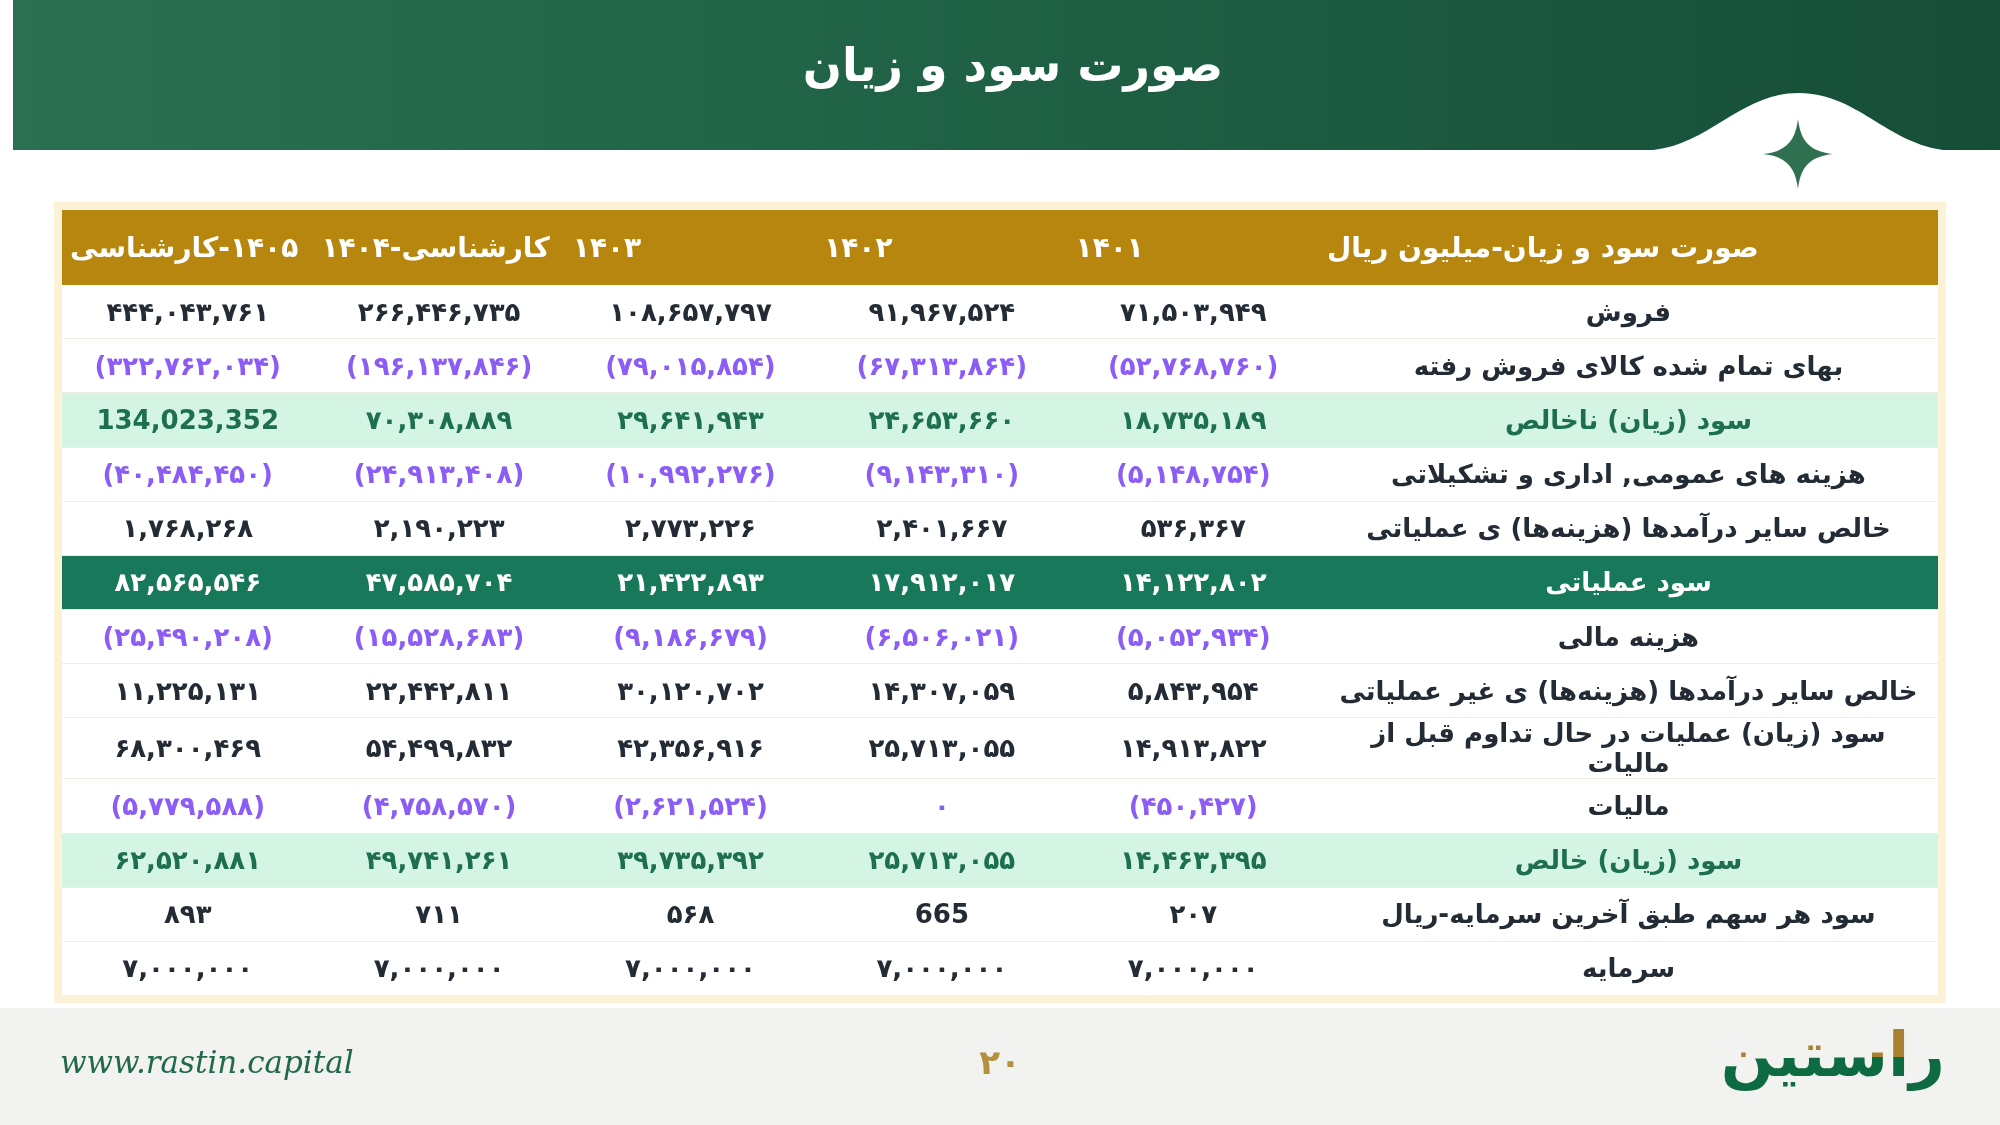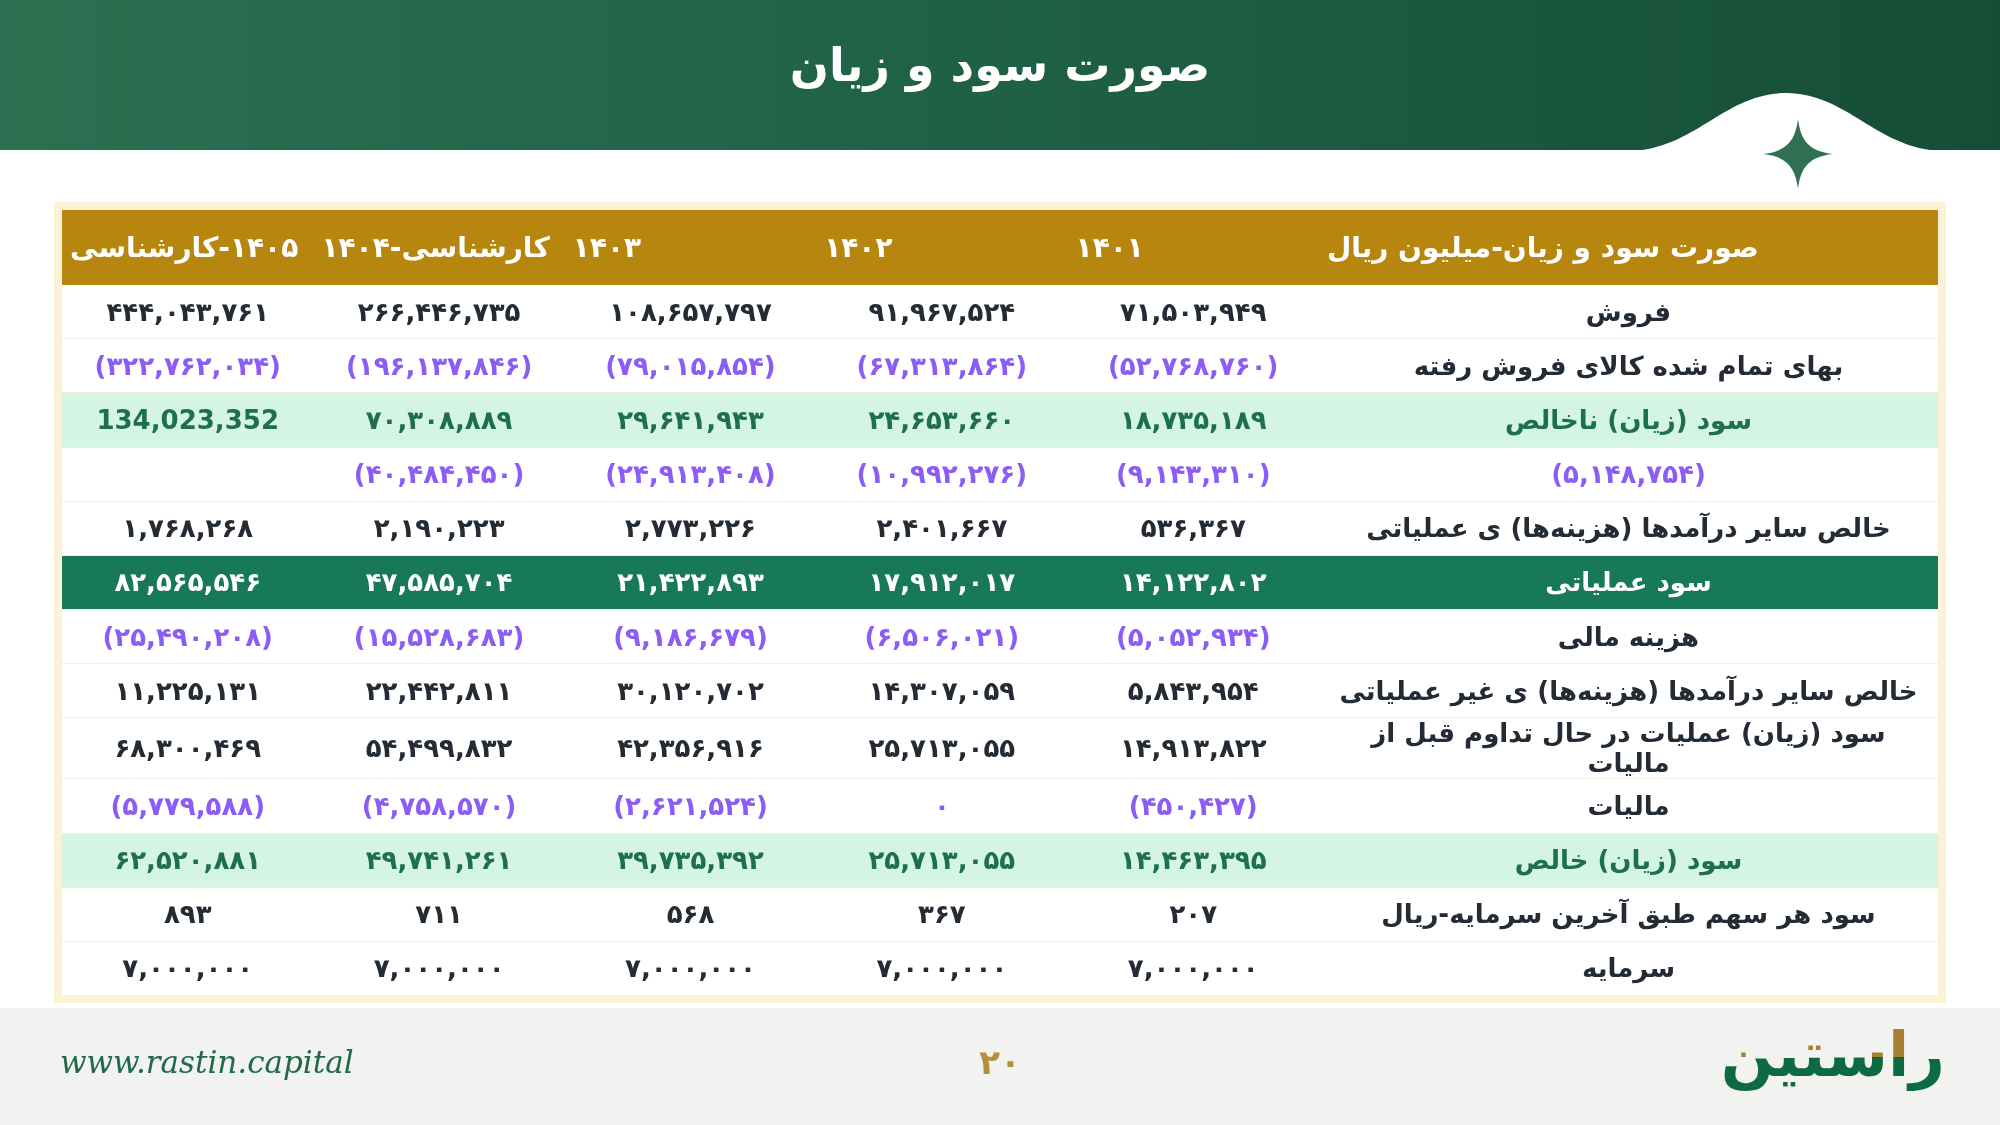--- a/index.html
+++ b/index.html
@@ -1,18 +1,18 @@
 <!DOCTYPE html>
 <html lang="fa"><head>
 <meta charset="utf-8">
 <style>
   * { margin:0; padding:0; box-sizing:border-box; }
   body { width:2000px; height:1125px; overflow:hidden; background:#ffffff;
          font-family:"DejaVu Sans","Liberation Sans",sans-serif; }
-  #page { position:relative; width:2000px; height:827px; background:#ffffff; }
+  #page { position:relative; width:2000px; height:827px; background:#ffffff;padding-left:13px; }
 
   
   .banner { position:relative; width:2000px; height:150px;
             background:linear-gradient(to right,#2a7051 0%, #1e5f44 55%, #164d37 100%); }
   .banner-title { position:absolute; left:0; right:0; top:38px; text-align:center;
                   color:#ffffff; font-size:46px; font-weight:700; direction:rtl; }
   .wave { position:absolute; right:58px; bottom:-1px; width:312px; height:60px; }
   .sparkle { position:absolute; top:119px; right:167px; width:70px; height:70px; }
 
   
@@ -93,20 +93,21 @@
       <div class="grid-row trow row-light">
         <div class="cell">سود (زیان) ناخالص</div>
         <div class="cell num">۱۸,۷۳۵,۱۸۹</div>
         <div class="cell num">۲۴,۶۵۳,۶۶۰</div>
         <div class="cell num">۲۹,۶۴۱,۹۴۳</div>
         <div class="cell num">۷۰,۳۰۸,۸۸۹</div>
         <div class="cell num">134,023,352</div>
       </div>
 
       <div class="grid-row trow row-negative">
+        <div class="cell">هزینه های عمومی, اداری و تشکیلاتی</div>
         <div class="cell num">(۵,۱۴۸,۷۵۴)</div>
         <div class="cell num">(۹,۱۴۳,۳۱۰)</div>
         <div class="cell num">(۱۰,۹۹۲,۲۷۶)</div>
         <div class="cell num">(۲۴,۹۱۳,۴۰۸)</div>
         <div class="cell num">(۴۰,۴۸۴,۴۵۰)</div>
       </div>
 
       <div class="grid-row trow row-normal">
         <div class="cell">خالص سایر درآمدها (هزینه‌ها) ی عملیاتی</div>
         <div class="cell num">۵۳۶,۳۶۷</div>
@@ -166,21 +167,21 @@
         <div class="cell num">۱۴,۴۶۳,۳۹۵</div>
         <div class="cell num">۲۵,۷۱۳,۰۵۵</div>
         <div class="cell num">۳۹,۷۳۵,۳۹۲</div>
         <div class="cell num">۴۹,۷۴۱,۲۶۱</div>
         <div class="cell num">۶۲,۵۲۰,۸۸۱</div>
       </div>
 
       <div class="grid-row trow row-normal">
         <div class="cell">سود هر سهم طبق آخرین سرمایه-ریال</div>
         <div class="cell num">۲۰۷</div>
-        <div class="cell num">۳۶۷</div>
+        <div class="cell num">665</div>
         <div class="cell num">۵۶۸</div>
         <div class="cell num">۷۱۱</div>
         <div class="cell num">۸۹۳</div>
       </div>
 
       <div class="grid-row trow row-normal">
         <div class="cell">سرمایه</div>
         <div class="cell num">۷,۰۰۰,۰۰۰</div>
         <div class="cell num">۷,۰۰۰,۰۰۰</div>
         <div class="cell num">۷,۰۰۰,۰۰۰</div>

